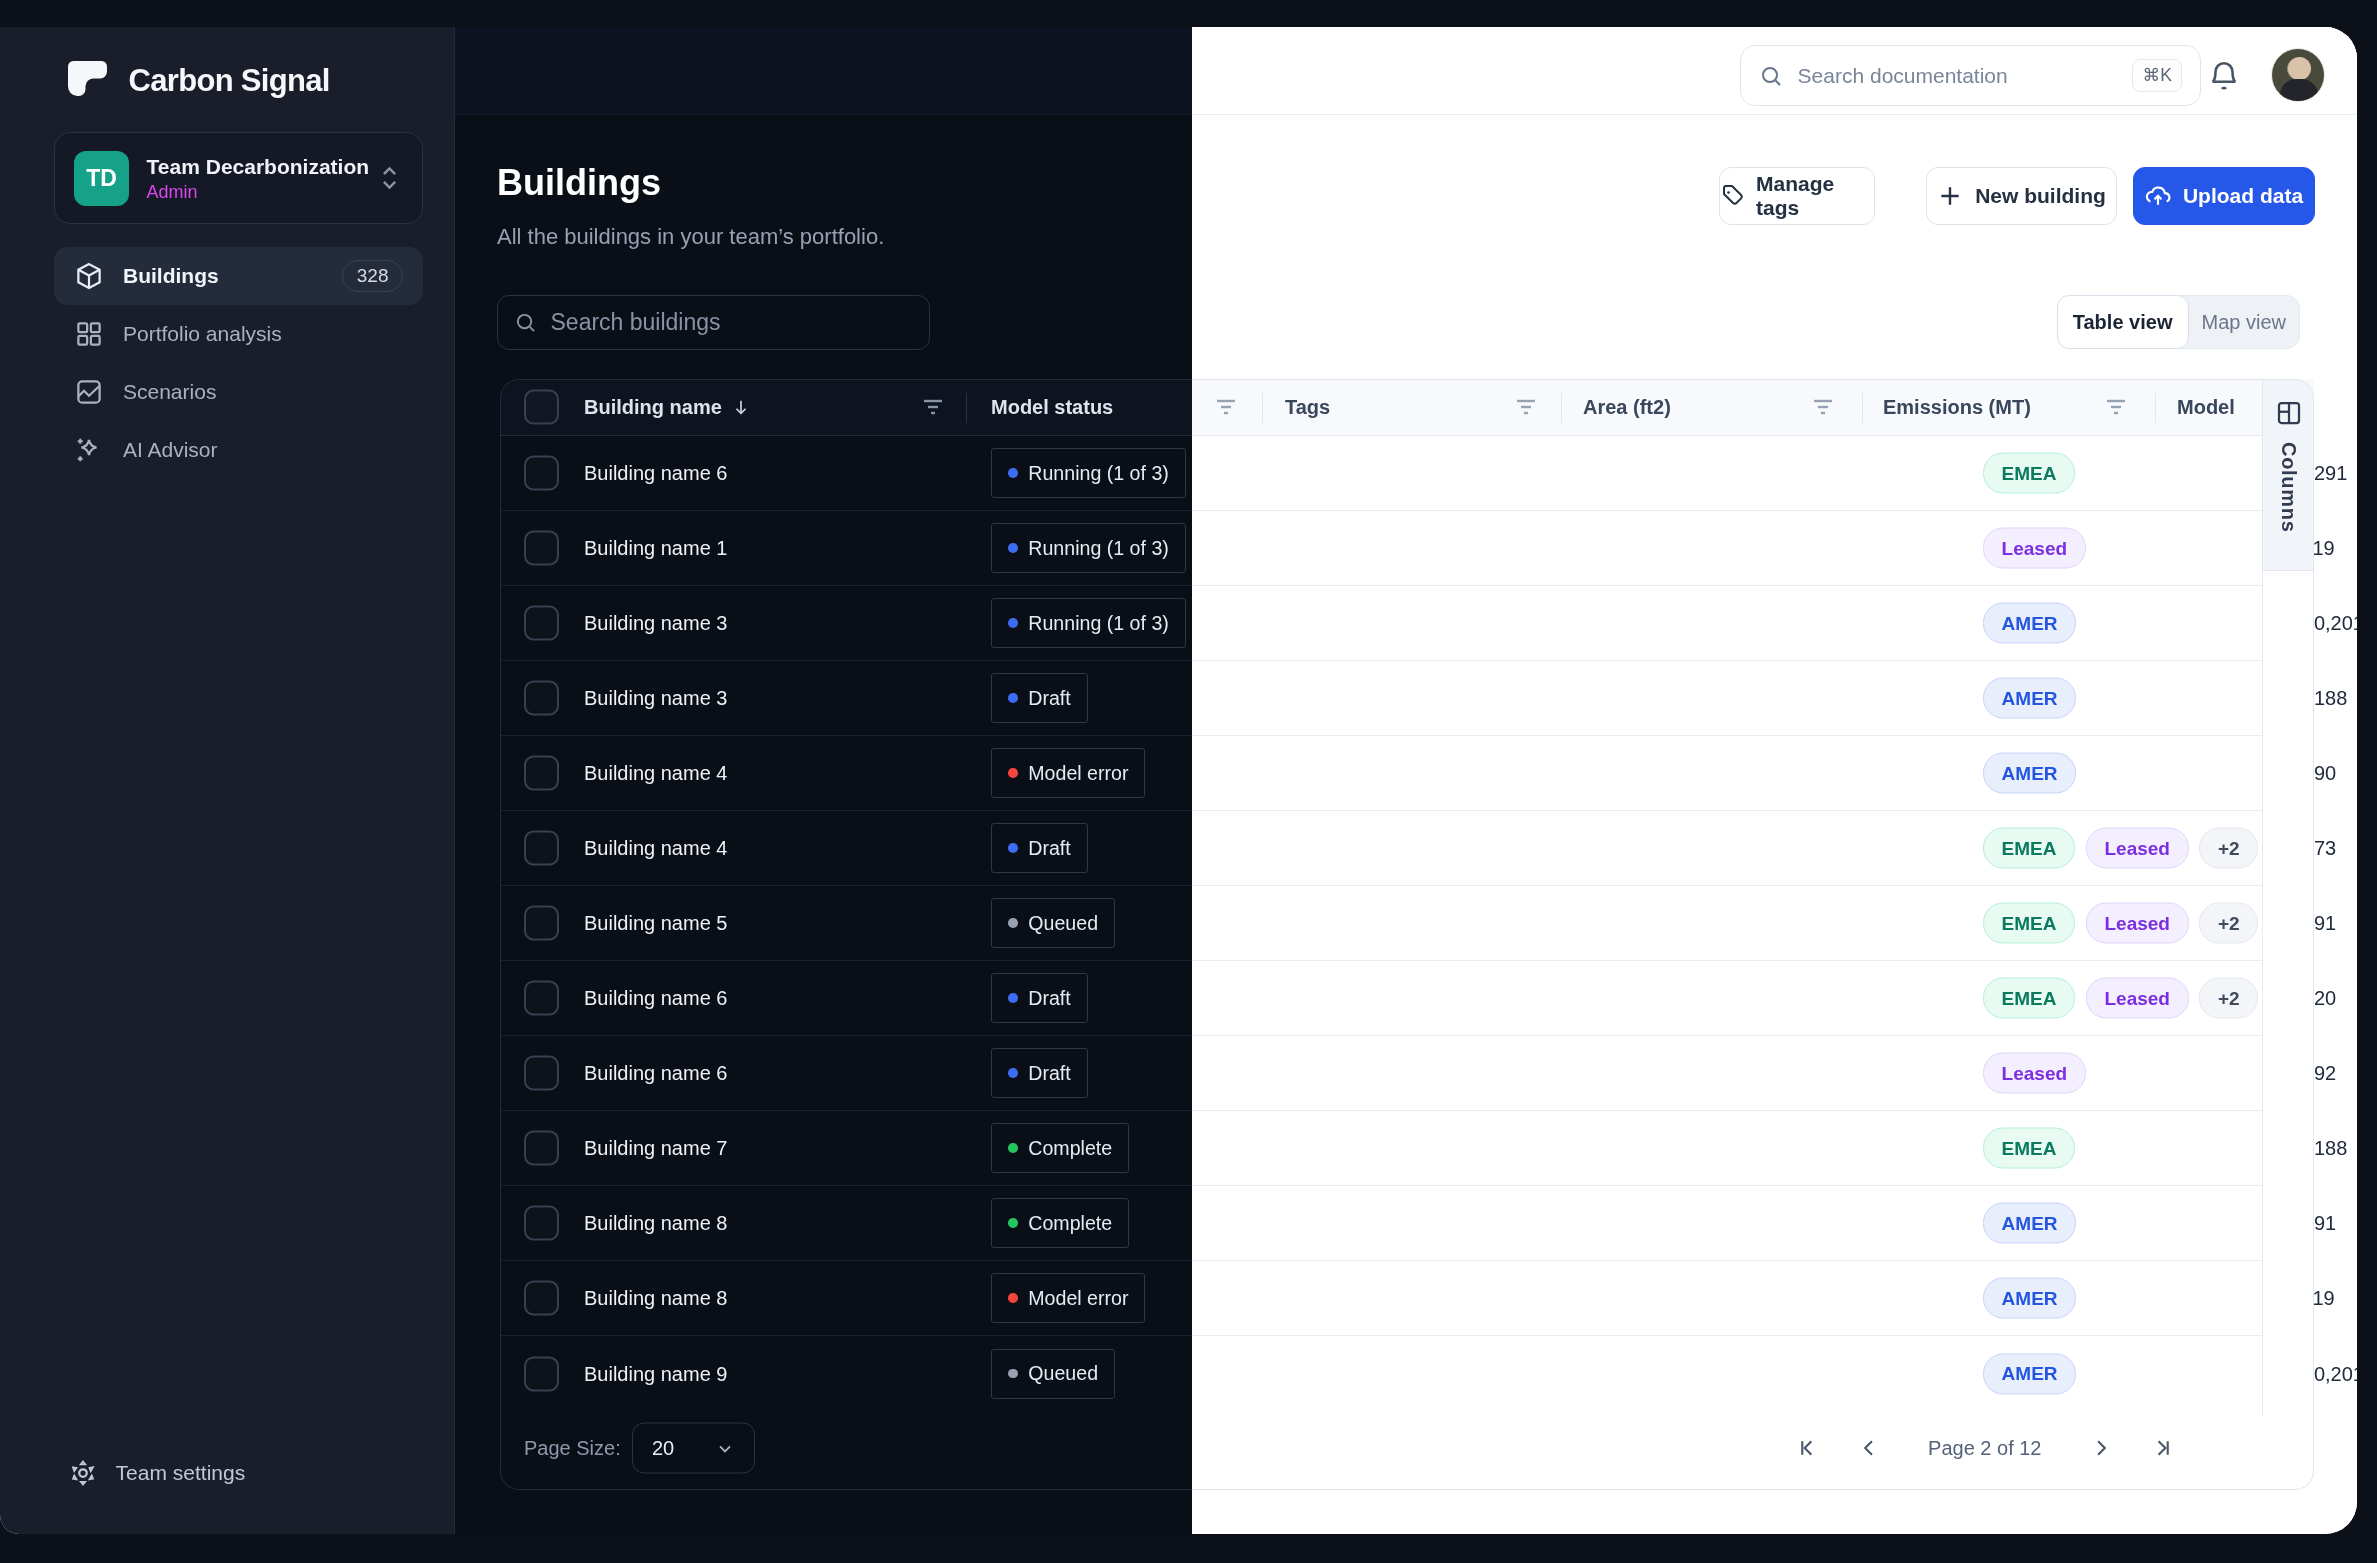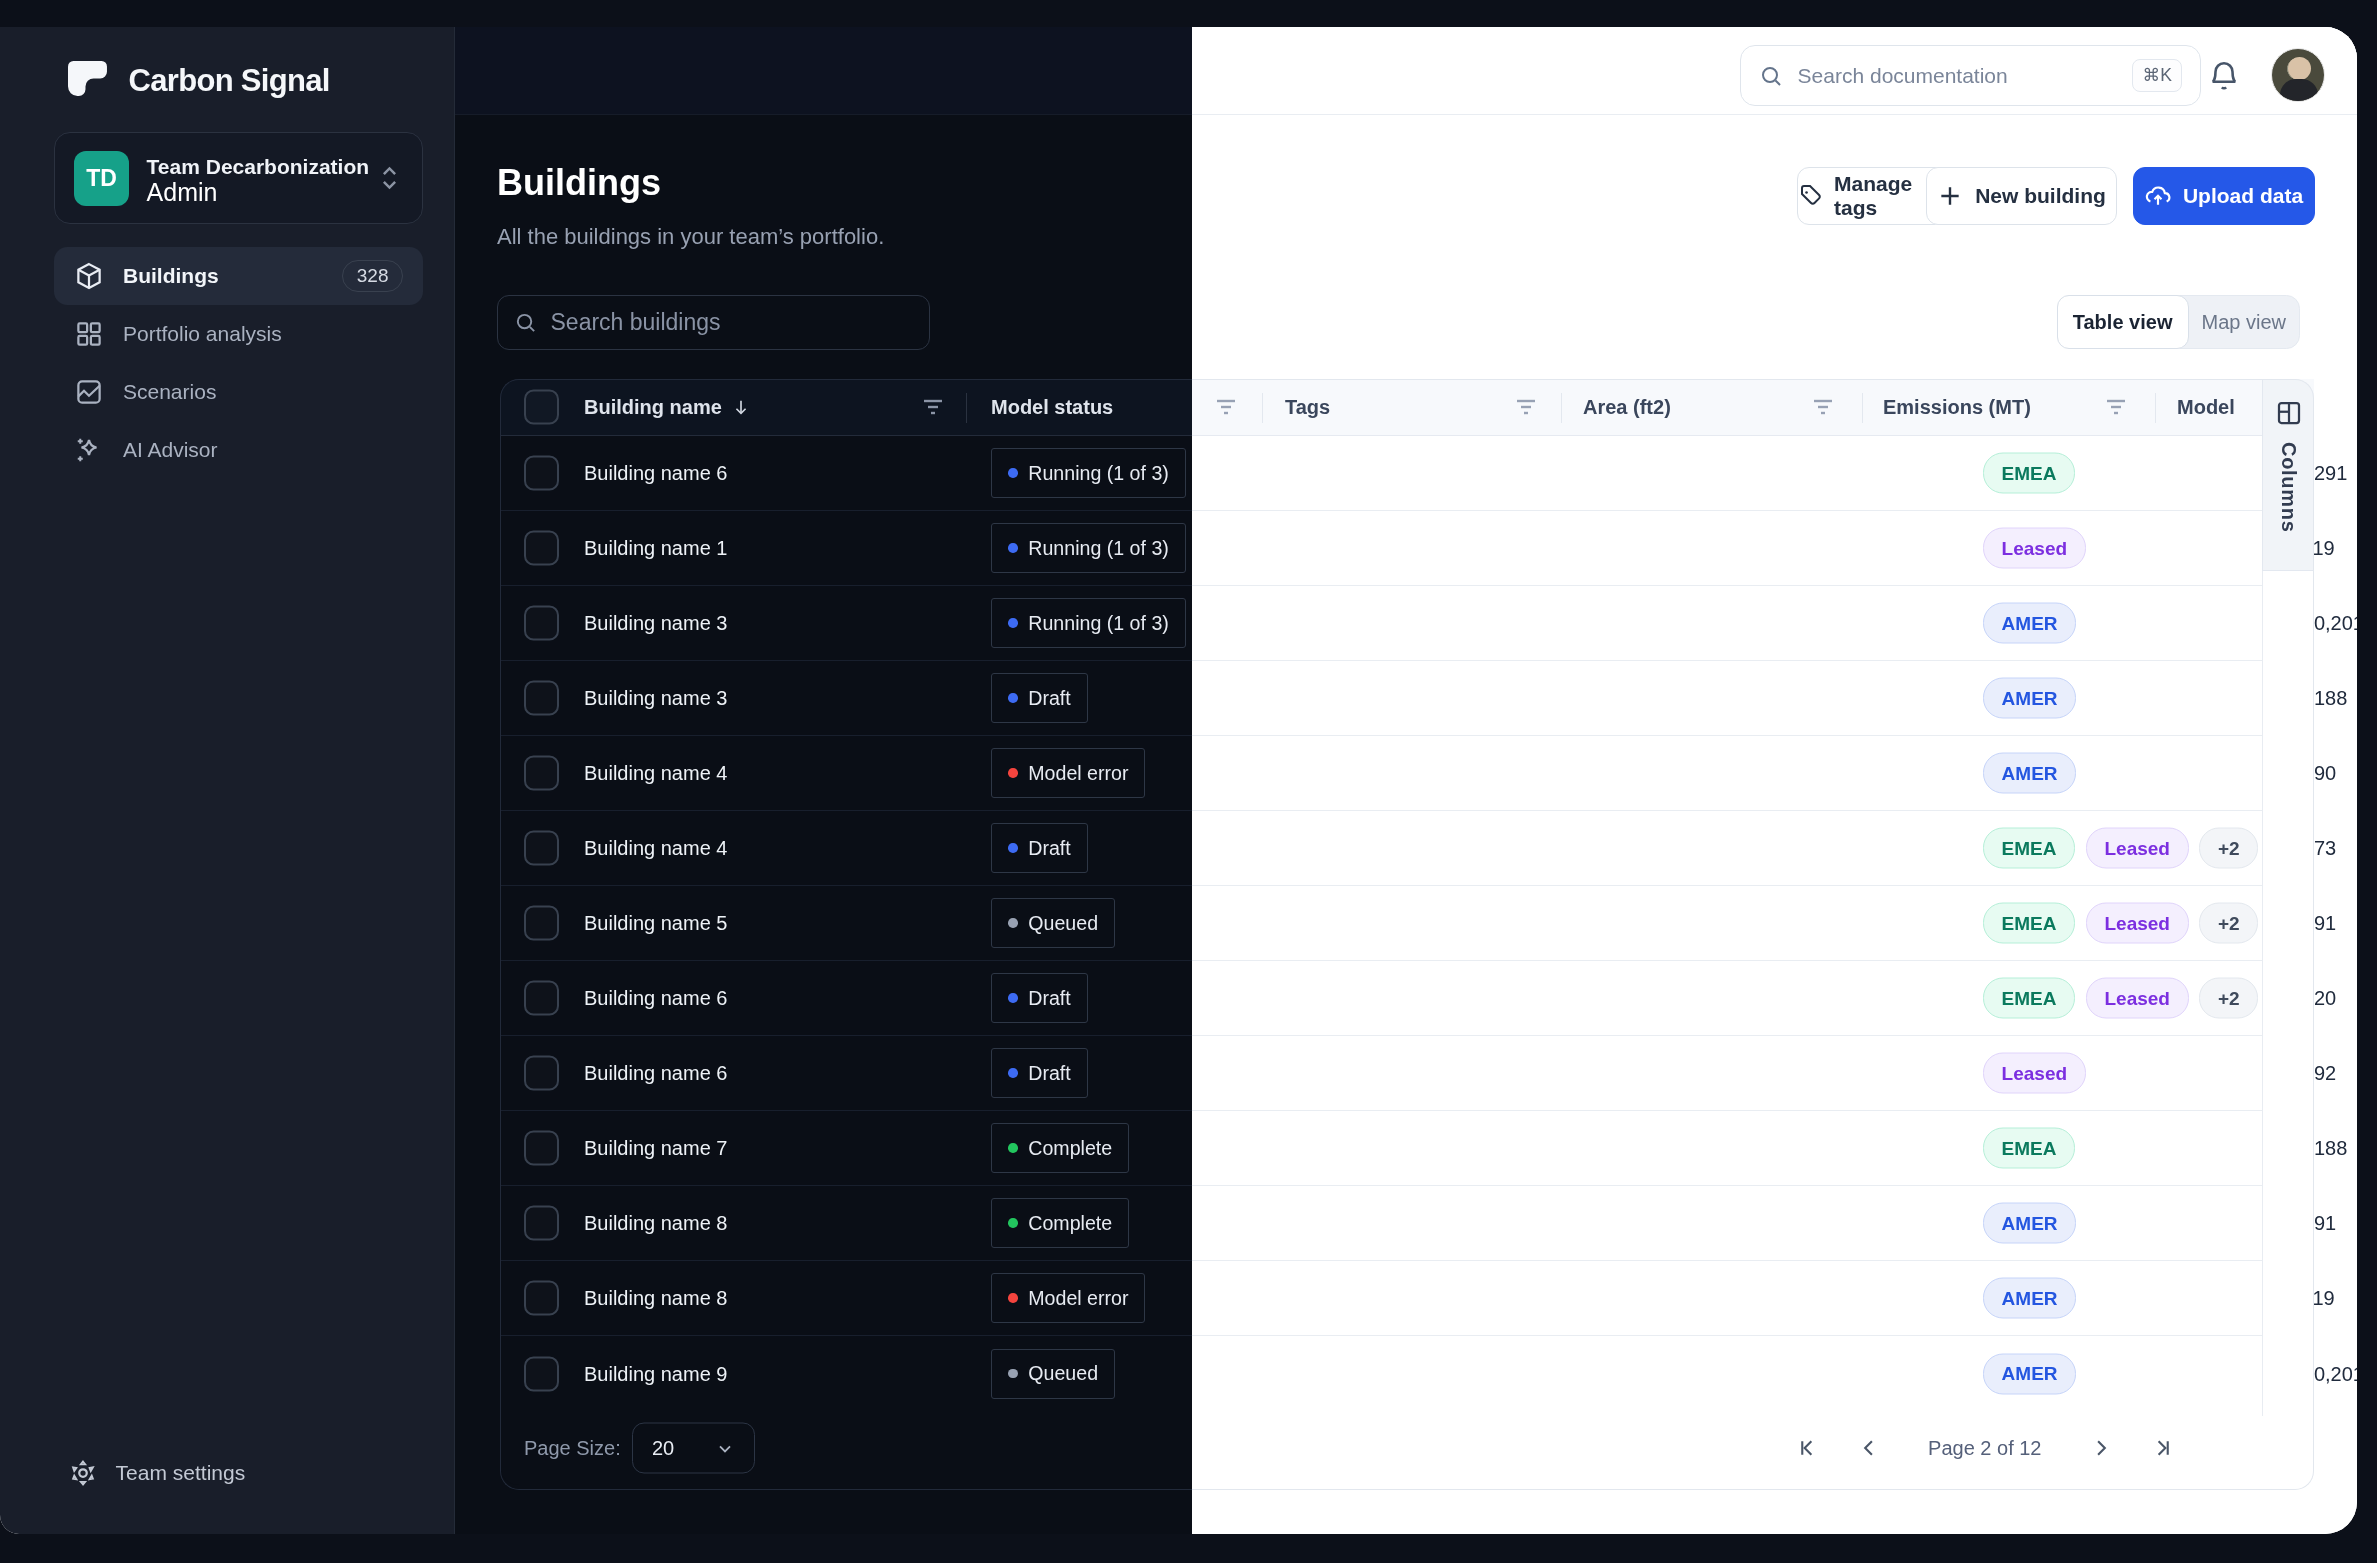--- a/index.html
+++ b/index.html
@@ -27,21 +27,21 @@
     background:#141925; border:1.4px solid #2b3240; border-radius:16px;
     display:flex; align-items:center; padding:0 19px; gap:17.6px;
   }
   .team-avatar {
     width:55px; height:55px; border-radius:12px; background:#16a189;
     color:#ffffff; font-size:23px; font-weight:700;
     display:flex; align-items:center; justify-content:center; flex:0 0 auto;
   }
   .team-meta { flex:1; min-width:0; }
   .team-name { color:#f0f3f8; font-size:21px; font-weight:700; line-height:27px; white-space:nowrap; }
-  .team-role { color:#ffffff; font-size:25px; line-height:24px; }
+  .team-role { color:#d946ef; font-size:18px; line-height:24px; }
   .team-chevrons { color:#8b93a3; flex:0 0 auto; }
   .nav { position:absolute; left:54px; top:220px; width:369px; }
   .nav-item {
     height:58px; border-radius:13.5px; display:flex; align-items:center;
     padding:0 20px; gap:19px; color:#aab2c1; font-size:21px; font-weight:500;
     margin-bottom:0;
   }
   .nav-item.active { background:#242b3a; color:#f2f5f9; font-weight:700; }
   .nav-item .nicon { width:30px; height:30px; flex:0 0 auto; }
   .nav-badge {
@@ -84,21 +84,21 @@
   .avatar:before { content:""; position:absolute; left:15.5px; top:8px; width:23px; height:23px; border-radius:50%; background:#d9c2a7; }
   .avatar:after { content:""; position:absolute; left:8px; top:30px; width:38px; height:27px; border-radius:16px 16px 0 0; background:#23252a; }
   .page-title { position:absolute; left:42px; top:135px; color:#ffffff; font-size:36px; font-weight:700; }
   .page-sub { position:absolute; left:42px; top:197px; color:#98a1b2; font-size:22px; }
   .btn {
     position:absolute; top:140px; height:58px; border-radius:12px;
     display:flex; align-items:center; justify-content:center; gap:12px;
     font-size:21px; font-weight:600; border:1.4px solid #dde3ea; background:#ffffff; color:#253041;
   }
   .btn .bicon { width:26px; height:26px; }
-  .btn-manage { left:1342px; width:156px;justify-content:center; }
+  .btn-manage { left:1264px; width:156px;justify-content:center; }
   .btn-new { left:1471px; width:191px; }
   .btn-upload { left:1678px; width:182px; background:#2558e8; border-color:#2558e8; color:#ffffff; }
   .bld-search {
     position:absolute; left:42px; top:268px; width:433px; height:55px;
     border:1.4px solid #2b3342; border-radius:12px; background:transparent;
     display:flex; align-items:center; padding:0 16px; gap:13.5px;
   }
   .bld-search .ph { color:#8a93a5; font-size:23px; }
   .seg-tabs {
     position:absolute; left:1602px; top:268px; width:243px; height:54px;

